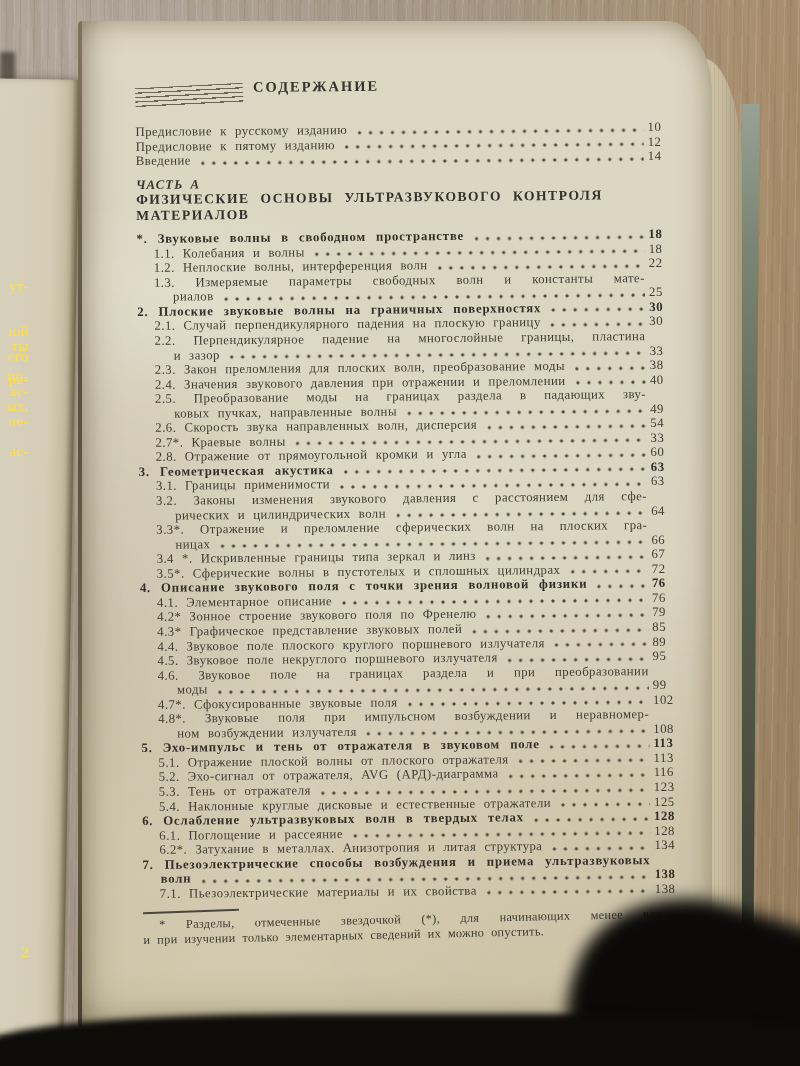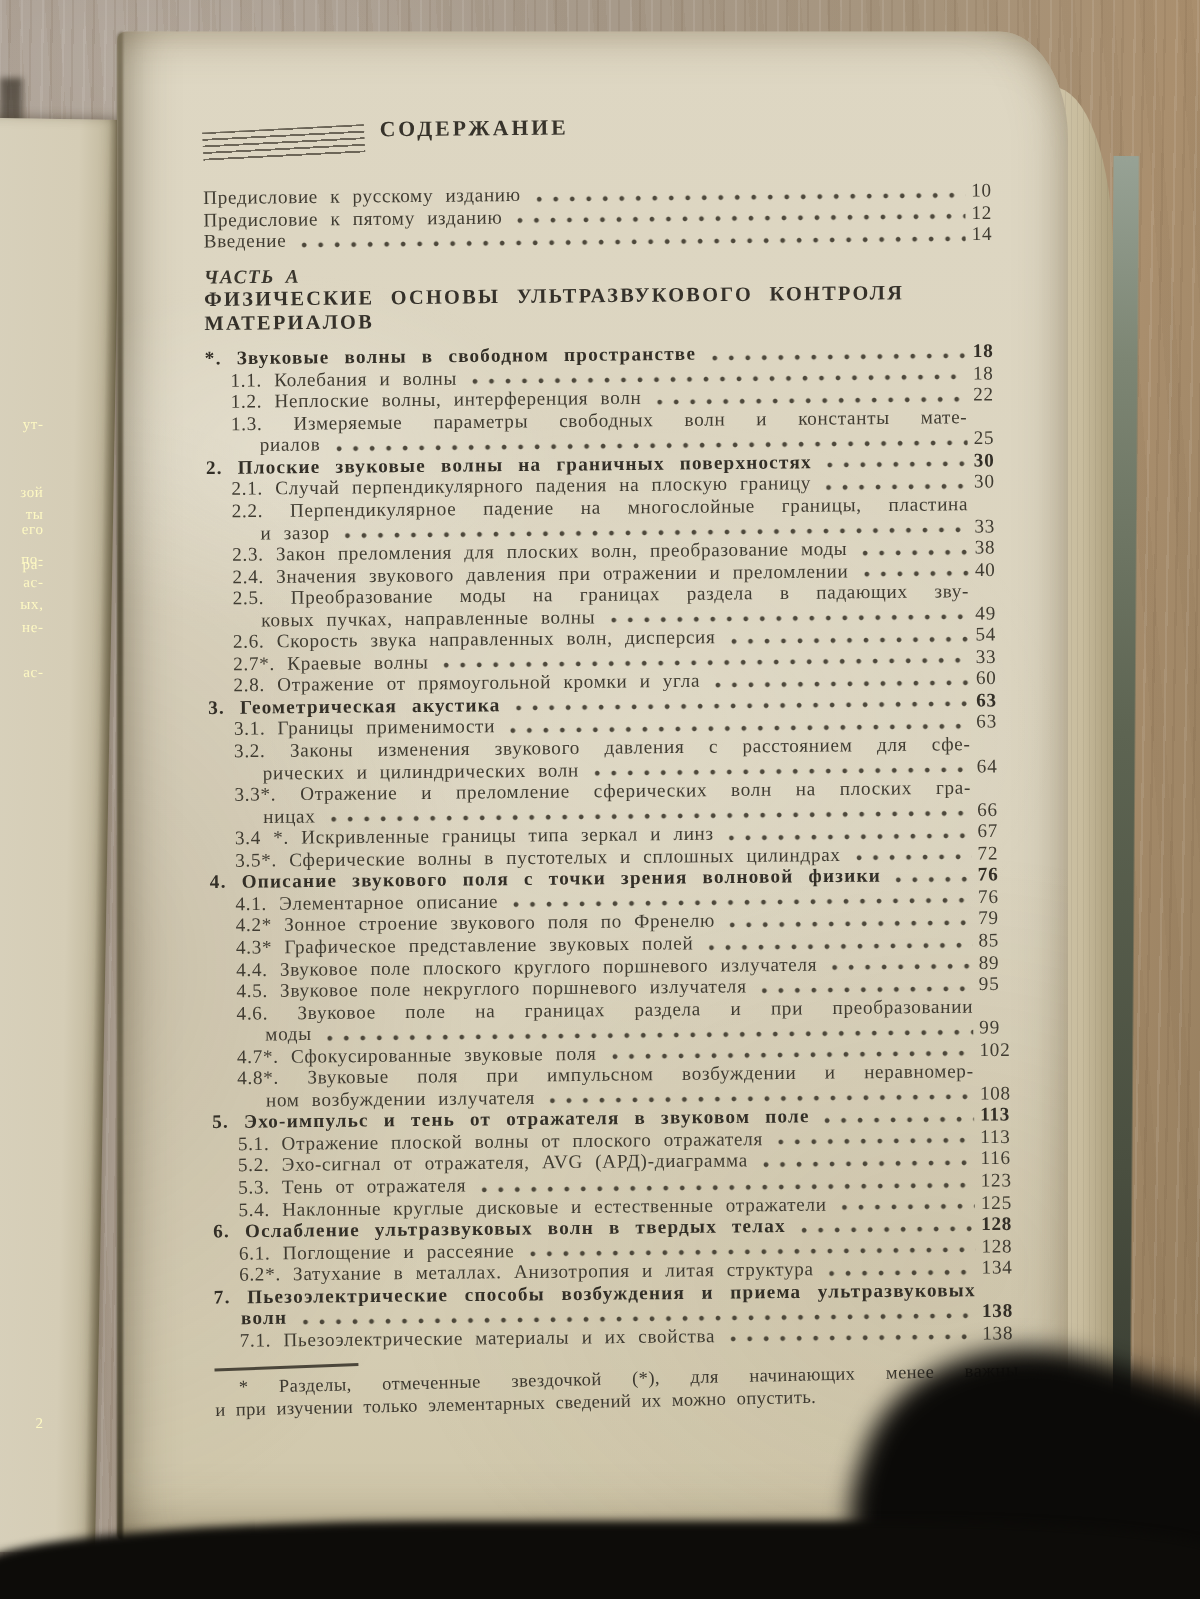--- a/index.html
+++ b/index.html
@@ -79,21 +79,21 @@
   .cont-sub{padding-left:36px;}
   .lvl-ch{padding-left:0;}
   .cont-ch{padding-left:18px;}
   .footnote-rule{width:96px;border-top:2px solid #4b463a;margin:10px 0 5px;transform:rotate(-1.6deg);}
   .footnote{font-size:12.3px;line-height:15px;letter-spacing:0.3px;word-spacing:3.5px;color:#3d3930;
     transform:rotate(-0.7deg);transform-origin:left top;}
   .fn1{padding-left:16px;text-align:justify;text-align-last:justify;margin-right:4px;}
   .folio{text-align:right;padding-right:12px;font-weight:700;font-size:13.5px;margin-top:4px;color:#35312a;}
   
   .frags{position:absolute;left:0;top:0;width:32px;height:1066px;z-index:4;}
-  .frag{position:absolute;right:3px;font-size:10px;color:#fef9c3;letter-spacing:0.4px;white-space:nowrap;}
+  .frag{position:absolute;right:3px;font-size:15px;color:#fde047;letter-spacing:0.4px;white-space:nowrap;}
 </style>
 </head>
 <body>
 
 <div class="canvas">
   <div class="wood"></div>
   <div class="left-dark"></div>
   <div class="cover-edge"></div>
   <div class="page-stack"></div>
   <div class="left-page"></div>

